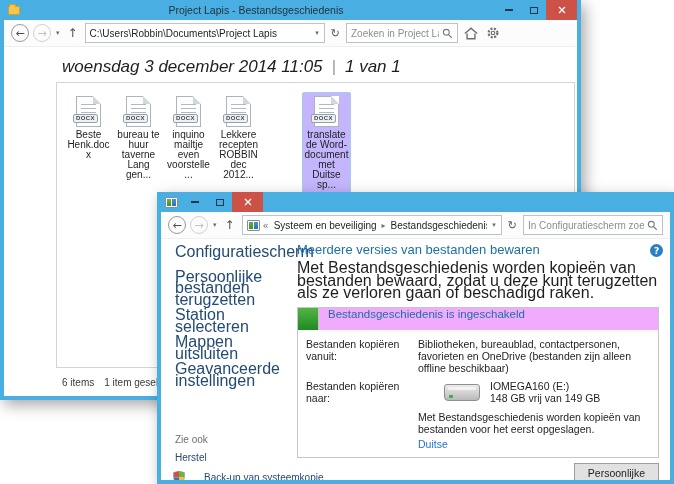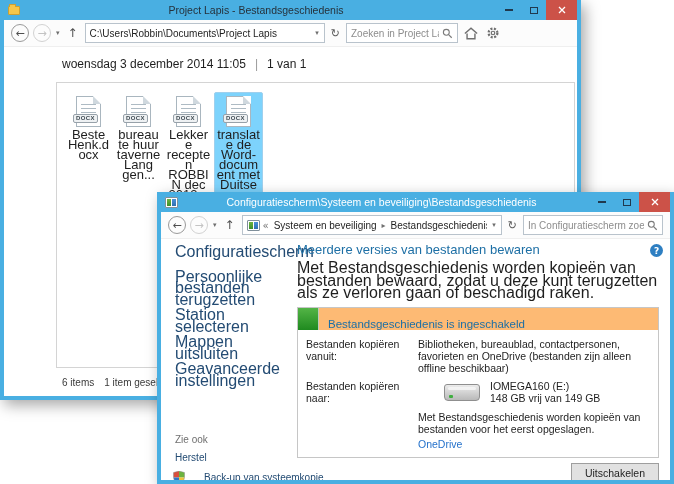--- a/index.html
+++ b/index.html
@@ -71,45 +71,45 @@
   }
   .search-box input::placeholder { color:#8d8d8d; opacity:1; }
   .icon-btn { display:flex; align-items:center; justify-content:center; padding:0 2px; }
   .toolbar-spacer { width:64px; }
 
   
   #explorer-window { left:0; top:0; width:581px; height:400px; z-index:1; }
   .folder-icon { width:12px; height:9px; background:#f5c64b; border:1px solid #caa034; border-radius:1px; position:relative; }
   .folder-icon::before { content:""; position:absolute; top:-3px; left:0; width:5px; height:2px; background:#f5c64b; border:1px solid #caa034; border-bottom:none; border-radius:1px 1px 0 0; }
 
-  .date-line { position:absolute; left:58px; top:37px; font-size:12px; color:#1e1e1e; display:flex; gap:9px; align-items:center; }
+  .date-line { position:absolute; left:58px; top:37px; font-size:17px; color:#1e1e1e; display:flex; gap:9px; align-items:center;font-style:italic; }
   .date-line .divider { color:#9a9a9a; }
 
   .file-panel {
     position:absolute; left:52px; top:62px; width:519px; height:286px;
     border:1px solid #d4d4d4; background:#fff;
     padding:9px 7px; display:flex; align-items:flex-start; gap:1px;
   }
   .file-item {
     width:49px; display:flex; flex-direction:column; align-items:center;
     padding:3px 1px 4px; border:1px solid transparent; border-radius:2px;
   }
-  .file-item.selected { background:#7dd3fc; border-color:#9ed0ee; }
+  .file-item.selected { background:#c4b5fd; border-color:#9ed0ee;margin-left:38px; }
   .doc-icon { width:25px; height:31px; background:#fff; border:1px solid #a9b6bf; position:relative; margin-bottom:3px; flex:none; }
   .doc-icon .fold { position:absolute; top:-1px; right:-1px; width:0; height:0; border-top:8px solid #fff; border-left:8px solid #cfd8de; }
   .doc-icon::after {
     content:""; position:absolute; left:4px; right:4px; top:7px; height:15px;
     background:repeating-linear-gradient(to bottom,#aebbc4 0 1px,transparent 1px 4px);
   }
   .ext-label {
     position:absolute; left:-4px; bottom:3px; z-index:2;
     font-size:6px; font-weight:700; letter-spacing:.4px; line-height:7px;
     color:#3f4a52; background:#eef1f3; border:1px solid #97a1a9; border-radius:2px; padding:0 2px;
   }
-  .file-name { font-size:13px; line-height:10px; text-align:center; color:#1e1e1e; width:100%; overflow-wrap:break-word; }
+  .file-name { font-size:10px; line-height:10px; text-align:center; color:#1e1e1e; width:100%; overflow-wrap:break-word; }
 
   .status-bar { position:absolute; left:58px; top:357px; font-size:10px; color:#3a3a3a; display:flex; gap:10px; }
 
   
   #cp-window { left:157px; top:192px; width:517px; height:292px; z-index:10; }
   .cp-icon { width:13px; height:11px; background:#fff; border:1px solid #7f8f9b; border-radius:1px; position:relative; flex:none; }
   .cp-icon::before { content:""; position:absolute; left:1px; top:1px; width:4px; height:7px; background:linear-gradient(#6cb33f,#3d8f2d); }
   .cp-icon::after { content:""; position:absolute; right:1px; top:1px; width:4px; height:7px; background:linear-gradient(#4a90d9,#2f6fb0); }
 
   .breadcrumb { display:flex; align-items:center; gap:5px; flex:1; min-width:0; font-size:10px; color:#1e1e1e; white-space:nowrap; overflow:hidden; }
@@ -125,21 +125,21 @@
   .sidebar { position:absolute; left:14px; top:34px; width:120px; font-size:16px; line-height:11.5px; }
   .side-link { color:#234b73; cursor:pointer; }
   .side-home { margin-bottom:13px; }
   .side-item { margin-bottom:4px; }
 
   .cp-main { position:absolute; left:136px; top:30px; width:362px; }
   .cp-heading { font-size:13px; font-weight:400; color:#1d6fa5; margin-bottom:5px; }
   .cp-intro { font-size:16px; line-height:12.5px; margin-bottom:7px; }
 
   .status-box { border:1px solid #c6c6c6; background:#fff; }
-  .status-box-header { display:flex; align-items:flex-end; height:22px; background:#fdba74; gap:9px; }
+  .status-box-header { display:flex; align-items:flex-start; height:22px; background:#f0abfc; gap:9px; }
   .green-square { width:21px; height:22px; background:linear-gradient(#53b446,#1f8a1f); border-right:1px solid #bccabc; flex:none; }
   .status-banner { font-size:11.5px; color:#1d6fa5; }
   .status-box-body {
     padding:8px 10px 7px 8px; font-size:10.5px;
     display:grid; grid-template-columns:108px 1fr; row-gap:6px; column-gap:4px;
   }
   .copy-value { line-height:12px; }
   .drive-row { display:flex; align-items:center; gap:10px; padding-left:26px; }
   .drive-icon { width:36px; height:17px; border-radius:3px 3px 4px 4px; background:linear-gradient(#ececec,#b9b9b9); border:1px solid #8f8f8f; position:relative; flex:none; }
   .drive-icon::before { content:""; position:absolute; left:3px; right:3px; top:2px; height:3px; border-radius:2px; background:#f8f8f8; opacity:.8; }
@@ -232,20 +232,27 @@
             <span class="fold"></span>
             <span class="ext-label">DOCX</span>
           </span>
         <span class="file-name">bureau te huur taverne Lang gen...</span>
       </div>
       <div class="file-item">
         <span class="doc-icon">
             <span class="fold"></span>
             <span class="ext-label">DOCX</span>
           </span>
+        <span class="file-name">inquino mailtje even voorstelle...</span>
+      </div>
+      <div class="file-item">
+        <span class="doc-icon">
+            <span class="fold"></span>
+            <span class="ext-label">DOCX</span>
+          </span>
         <span class="file-name">Lekkere recepten ROBBIN dec 2012...</span>
       </div>
       <div class="file-item selected">
         <span class="doc-icon">
             <span class="fold"></span>
             <span class="ext-label">DOCX</span>
           </span>
         <span class="file-name">translate de Word-document met Duitse sp...</span>
       </div>
     </div>
@@ -253,21 +260,20 @@
     <div class="status-bar">
       <span>6 items</span>
       <span>1 item geselecteerd</span>
     </div>
   </div>
 </div>
 
 <div class="window cp" id="cp-window">
   <div class="titlebar">
     <span class="cp-icon"></span>
-    <span class="title">Configuratiescherm\Systeem en beveiliging\Bestandsgeschiedenis</span>
     <span class="caption-buttons">
       <span class="cap-btn">
           <span class="glyph-min"></span>
         </span>
       <span class="cap-btn">
           <span class="glyph-max"></span>
         </span>
       <span class="cap-btn close">
         <svg width="8" height="8" viewBox="0 0 8 8">
             <path d="M1 1 L7 7 M7 1 L1 7" stroke="#fff" stroke-width="1.3"></path>
@@ -327,26 +333,26 @@
           <span>Bestanden kopiëren naar:</span>
           <span class="drive-row">
             <span class="drive-icon"></span>
             <span class="drive-text">
               <span>IOMEGA160 (E:)</span><br>
               <span>148 GB vrij van 149 GB</span>
             </span>
           </span>
 
           <span class="note">Met Bestandsgeschiedenis worden kopieën van bestanden voor het eerst opgeslagen.</span>
-          <span class="stop-link">OneDrive</span>
+          <span class="stop-link">Duitse</span>
         </div>
       </div>
 
       <div class="button-row">
-        <button class="win-button">Uitschakelen</button>
+        <button class="win-button">Persoonlijke</button>
       </div>
     </div>
 
     <div class="cp-footer">
       <div class="see-also">Zie ook</div>
       <div class="footer-link">Herstel</div>
       <div class="footer-link with-icon">
         <svg width="12" height="13" viewBox="0 0 12 13">
           <defs>
               <clipPath id="shieldclip">

